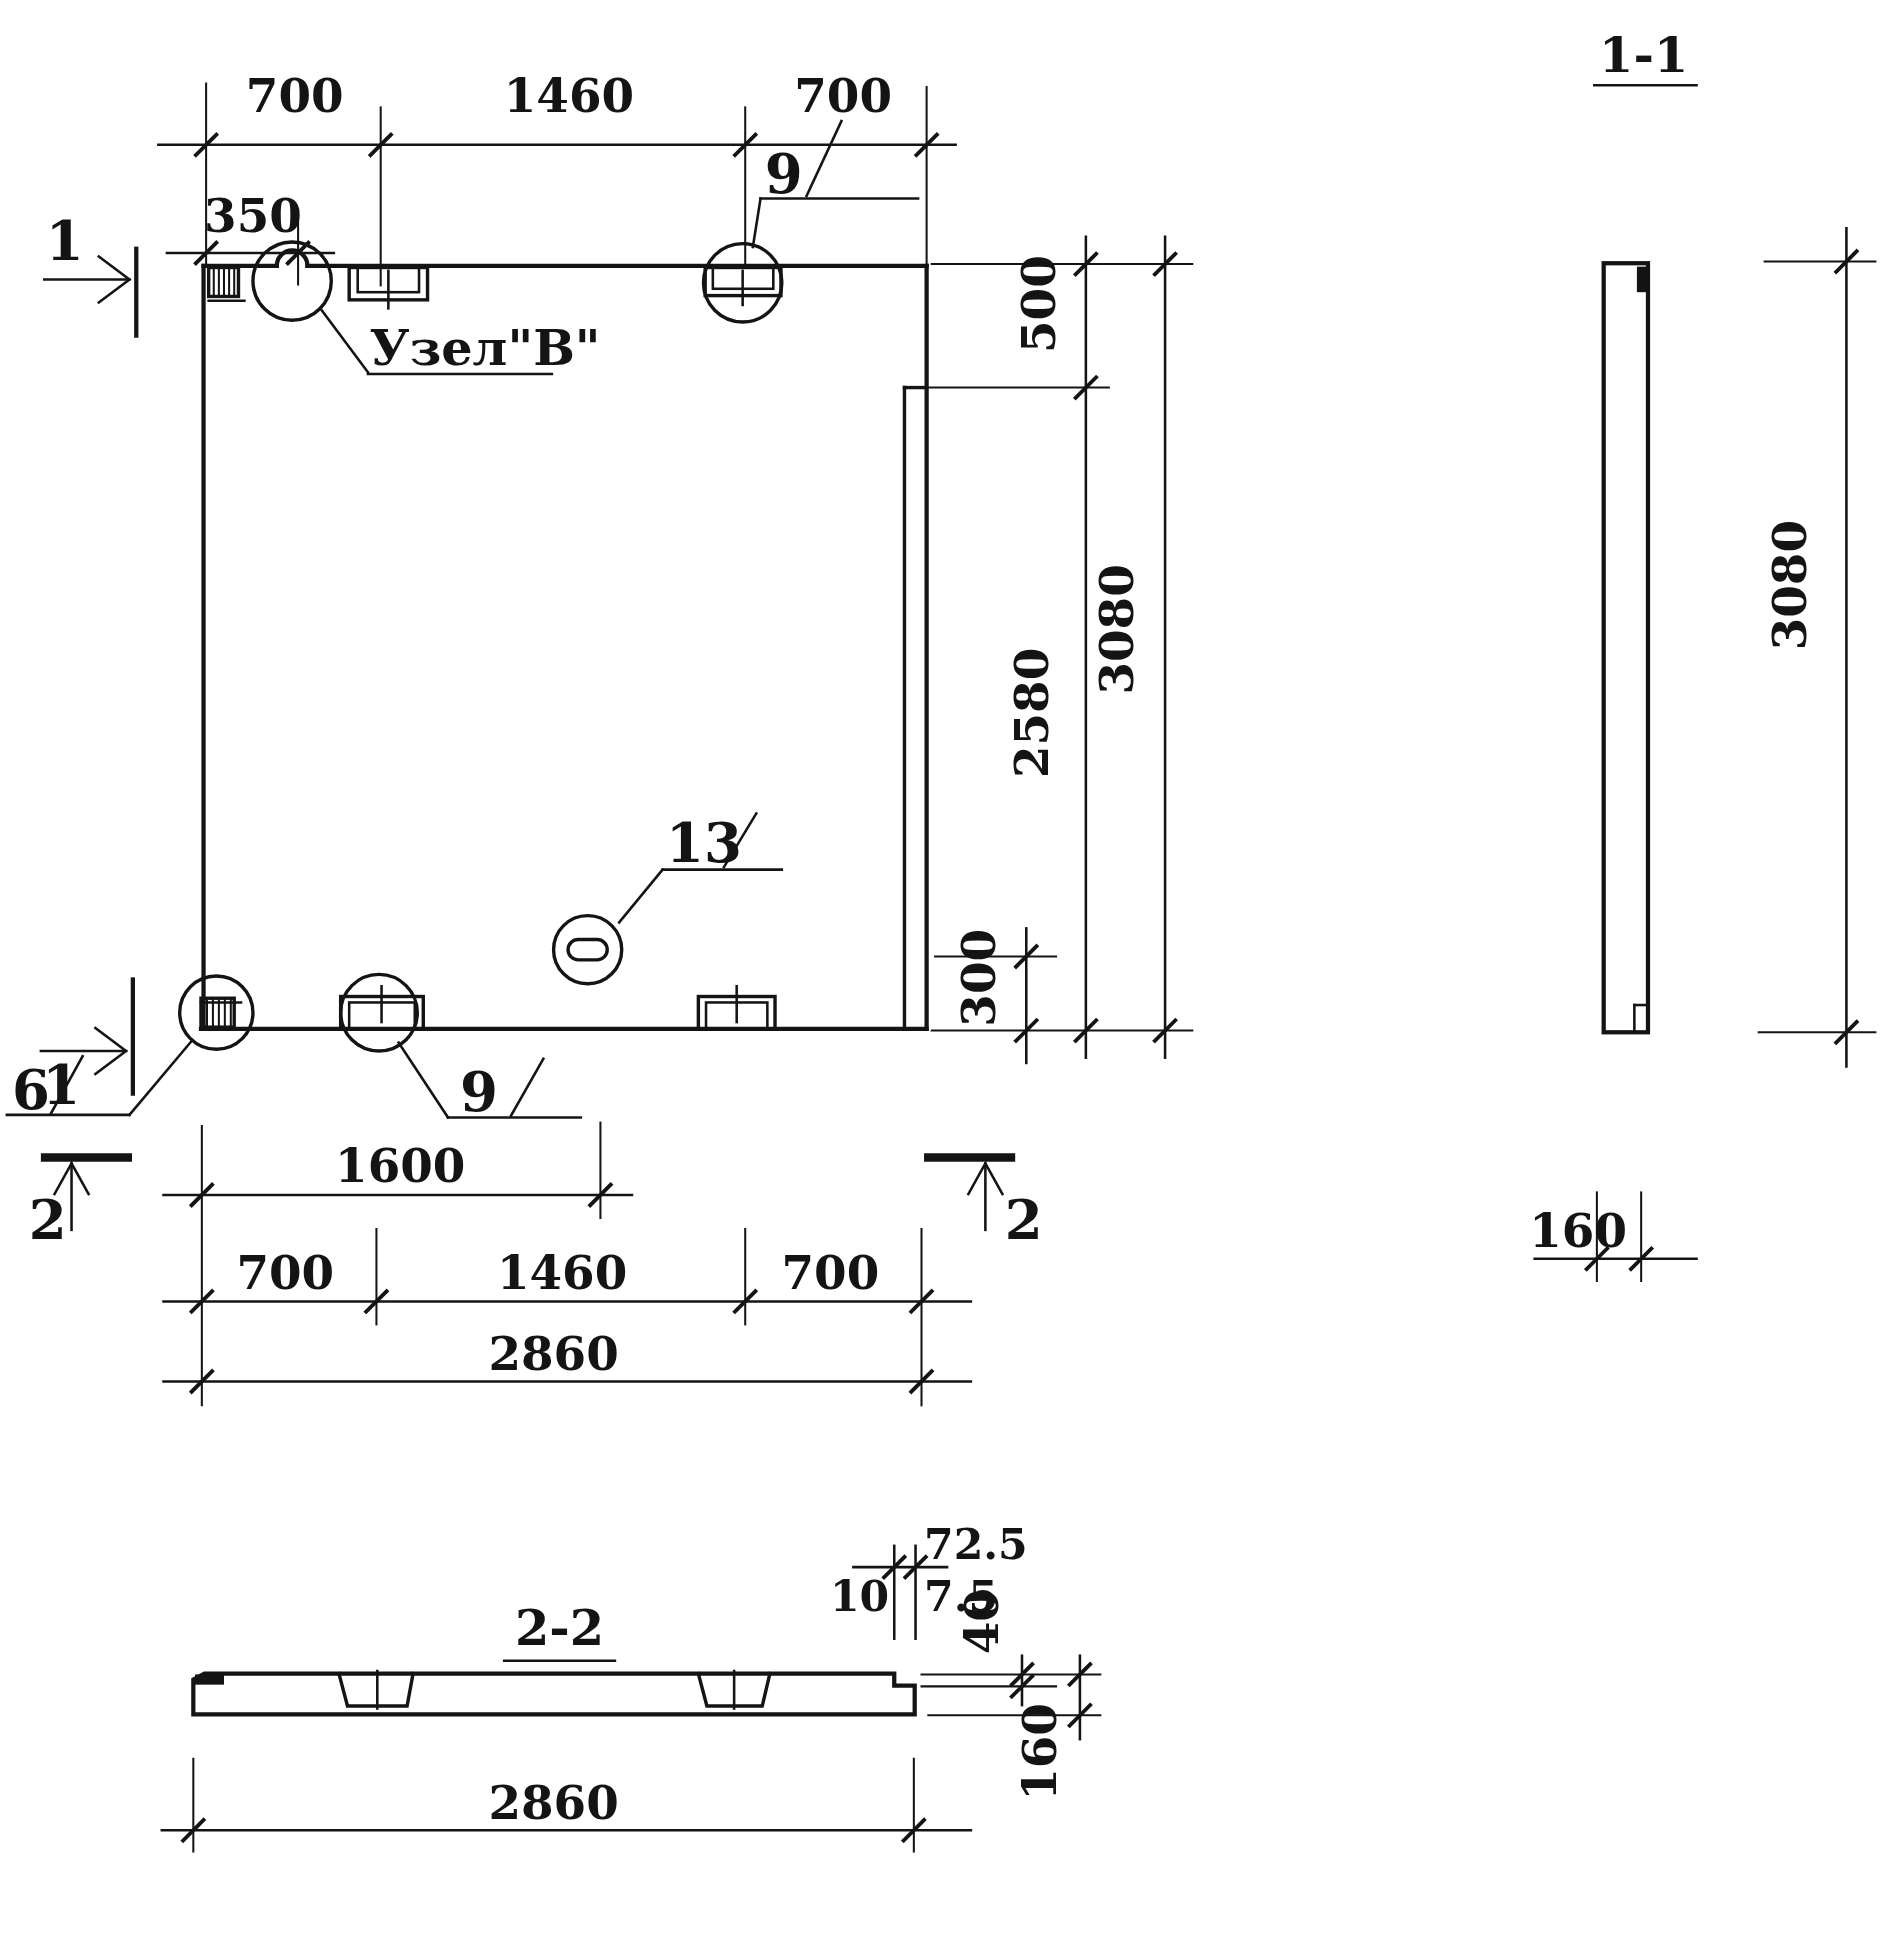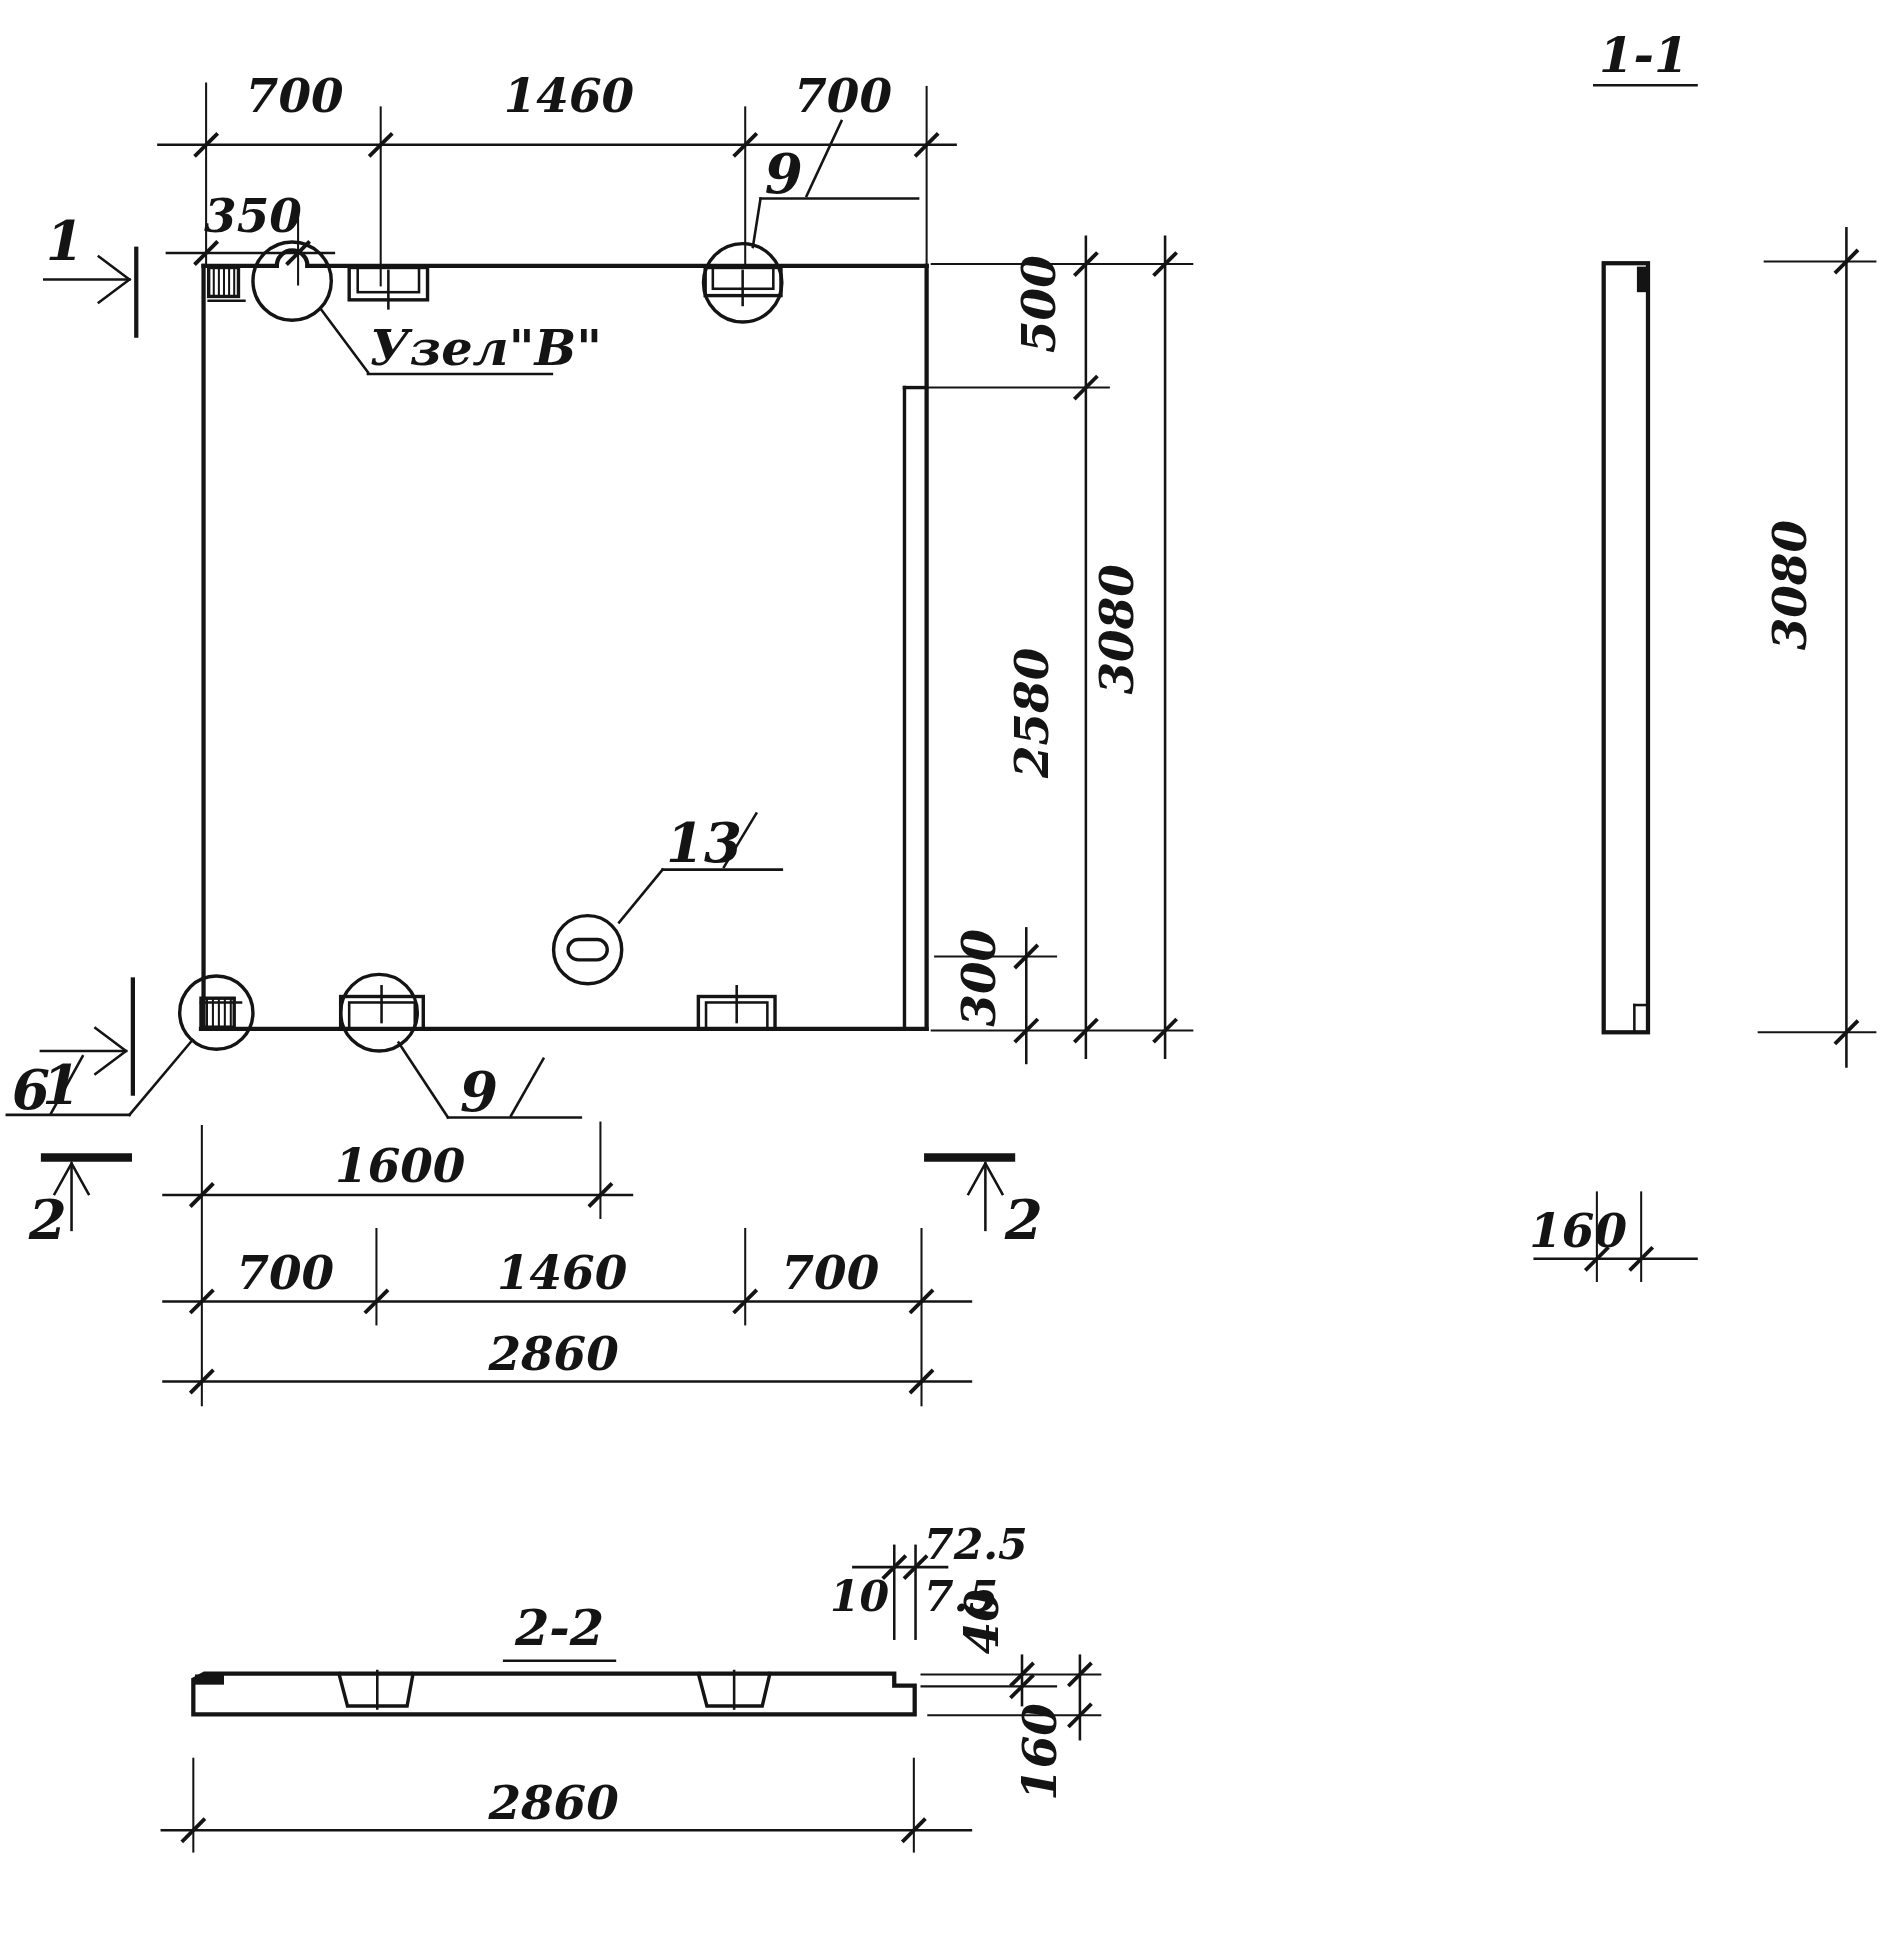--- a/index.html
+++ b/index.html
@@ -1,19 +1,18 @@
 <!DOCTYPE html>
 <html style="font-size:13.6px"><head>
 <meta charset="utf-8">
 <style>
   html,body{margin:0;padding:0;background:#f2f2f0;}
   .sheet{
     width:1889px;height:1953px;background:#ffffff;margin:0 auto;position:relative;
     font-family:"DejaVu Serif","Liberation Serif",serif;
-    font-style:italic;
   }
   svg{display:block}
   svg line, svg path, svg rect, svg circle, svg polyline{
     stroke:#141414;fill:none;stroke-linecap:square;
   }
   .w5{stroke-width:5}
   .w4{stroke-width:4}
   .w3{stroke-width:3}
   .w2{stroke-width:2.4}
   .tick{stroke-width:4.5}

